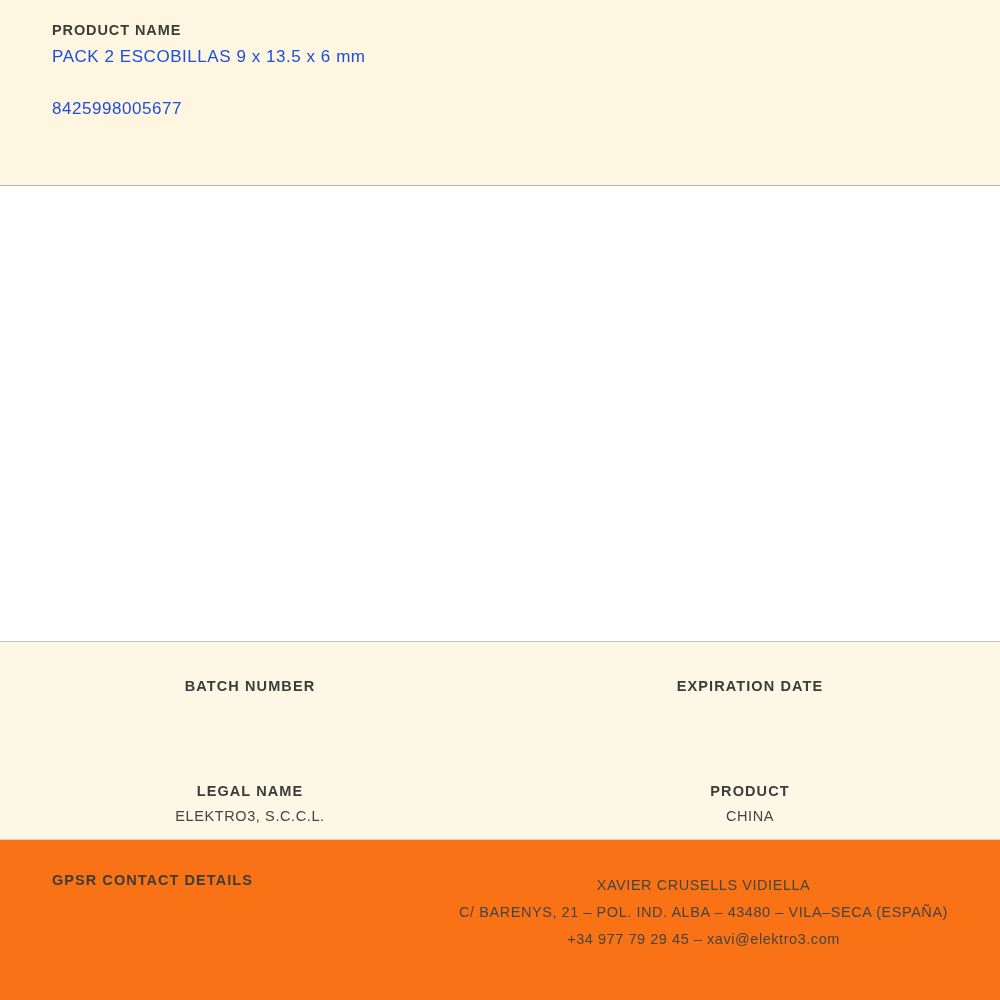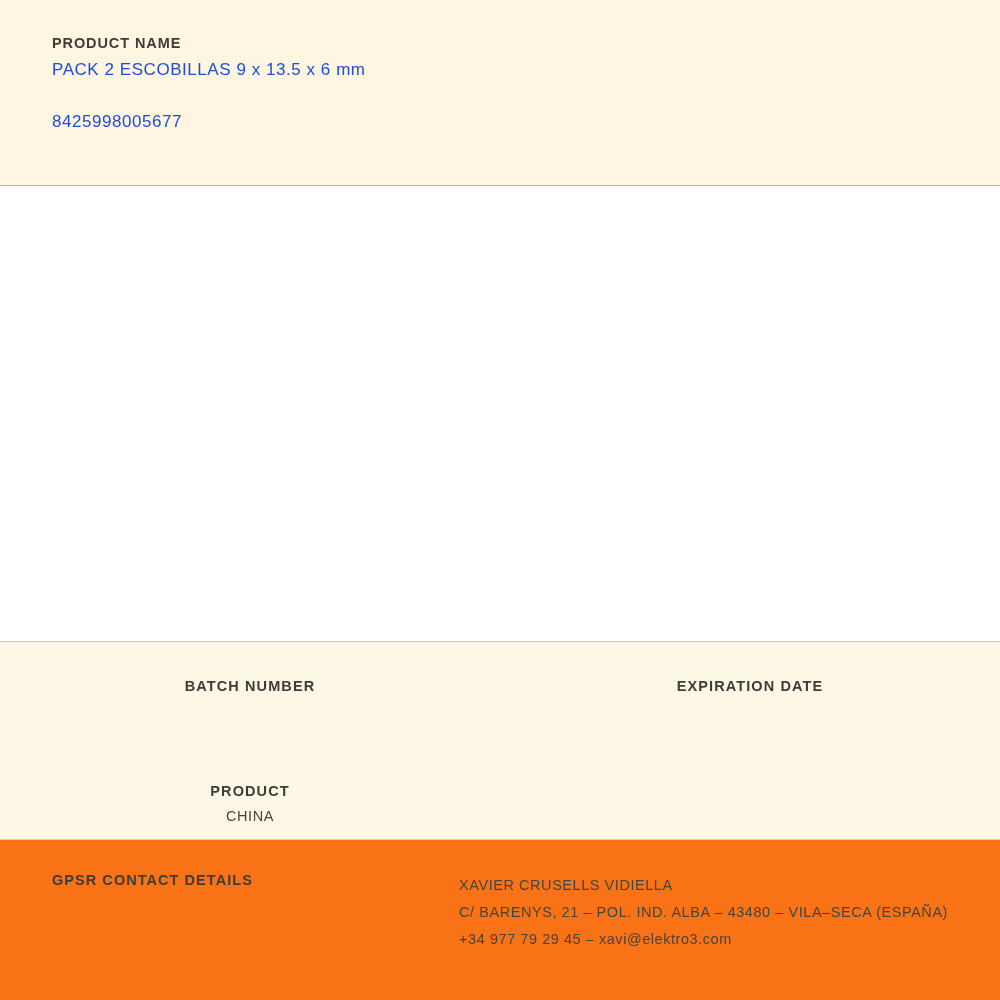--- a/index.html
+++ b/index.html
@@ -40,21 +40,20 @@
   }
   .field {
     padding-left: 52px;
   }
   .field-label {
     font-size: 14.5px;
     font-weight: bold;
     letter-spacing: 0.9px;
     color: #3c3c39;
     margin-bottom: 9px;
-    margin-top: 13px;
   }
   .field-value {
     font-size: 17px;
     letter-spacing: 0.55px;
     color: #1d4ed8;
   }
   .field-gap {
     height: 32px;
   }
 
@@ -124,21 +123,21 @@
     align-items: flex-start;
   }
   .footer-title {
     font-size: 14.5px;
     font-weight: bold;
     letter-spacing: 1.05px;
     color: #3c3c39;
     white-space: nowrap;
   }
   .footer-lines {
-    text-align: left;
+    text-align: center;
     font-size: 14.5px;
     letter-spacing: 0.55px;
     color: #46443f;
     line-height: 27px;
   }
 </style>
 </head>
 <body>
 
 <div class="page">
@@ -162,20 +161,24 @@
         <div class="details-label">BATCH NUMBER</div>
         <div class="details-value"></div>
       </div>
       <div class="details-cell">
         <div class="details-label">EXPIRATION DATE</div>
         <div class="details-value"></div>
       </div>
     </div>
     <div class="details-row details-row-2">
       <div class="details-cell">
+        <div class="details-label">LEGAL NAME</div>
+        <div class="details-value">ELEKTRO3, S.C.C.L.</div>
+      </div>
+      <div class="details-cell">
         <div class="details-label">PRODUCT</div>
         <div class="details-value">CHINA</div>
       </div>
     </div>
   </section>
 
   <footer class="footer">
     <div class="footer-title">GPSR CONTACT DETAILS</div>
     <div class="footer-lines">
       <div>XAVIER CRUSELLS VIDIELLA</div>

